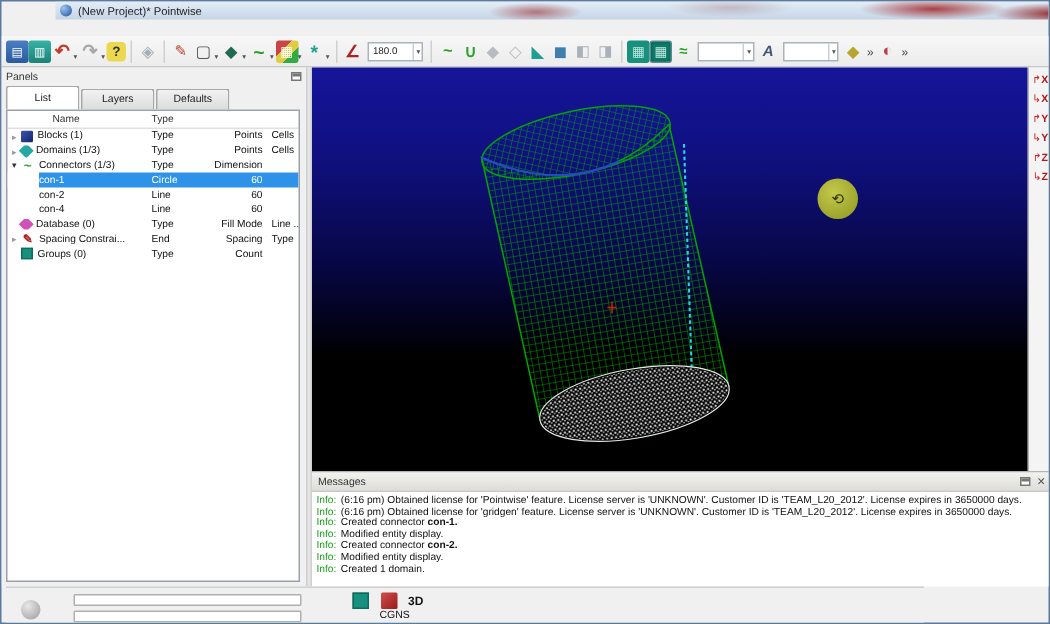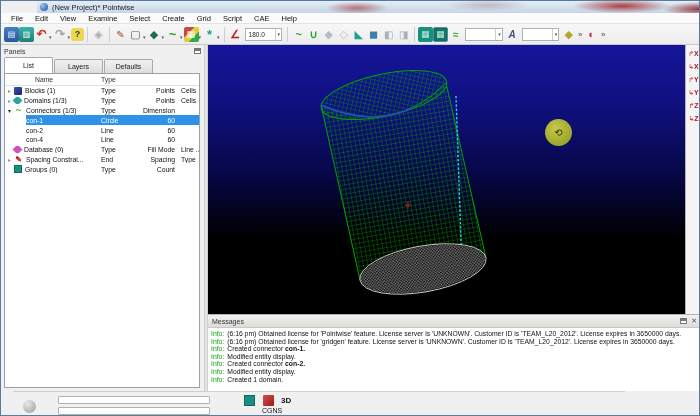--- a/index.html
+++ b/index.html
@@ -103,52 +103,40 @@
   .messages{height:77px;display:flex;flex-direction:column;border-top:1px solid #b4b4b4;}
   .msg-hdr{height:13px;background:linear-gradient(180deg,#f2f2f0,#dddcd8);display:flex;align-items:center;padding:0 4px;font-size:7px;color:#333;border-bottom:1px solid #c8c8c8;}
   .msg-hdr .grow{flex:1;}
   .msg-close{font-size:7px;color:#555;margin-left:4px;cursor:default;}
   .msg-body{flex:1;background:#fff;padding:2px 0 0 3px;overflow:hidden;}
   .msg-line{font-size:6.8px;line-height:7.6px;color:#111;white-space:nowrap;}
   .msg-prefix{color:#18a018;margin-right:3px;}
   .msg-line b{font-weight:bold;}
 
   
-  .statusbar{position:absolute;left:12px;top:390px;width:612px;height:26px;background:#f0f0f0;border-top:1px solid #cfcfcf;}
+  .statusbar{position:absolute;left:3px;top:390px;width:612px;height:26px;background:#f0f0f0;border-top:1px solid #cfcfcf;}
   .sb-sphere{position:absolute;left:10px;top:8px;width:13px;height:13px;border-radius:50%;background:radial-gradient(circle at 35% 30%,#e8e8e8,#9a9a9a);}
   .sb-bar{position:absolute;left:45px;width:152px;height:8px;background:#fff;border:1px solid #b0b0b0;border-radius:1px;}
   .sb-bar.b1{top:4px;} .sb-bar.b2{top:15px;}
   .sb-ic{position:absolute;width:11px;height:11px;top:3px;}
   .sb-teal{left:231px;background:#17907e;border:1px solid #0d6a5c;}
   .sb-red{left:250px;background:linear-gradient(135deg,#d05050,#9a1a1a);border-radius:1px;}
   .sb-3d{position:absolute;left:268px;top:4px;font-size:8px;font-weight:bold;color:#111;}
   .sb-cae{position:absolute;left:249px;top:15px;font-size:7px;color:#111;}
 </style>
 </head>
 <body>
 
 <div class="app">
 
   <div class="titlebar">
     <span class="logo"></span>
     <span class="title-text">(New Project)* Pointwise</span>
   </div>
 
-  <div class="menubar">
-    <span class="menu-item">File</span>
-    <span class="menu-item">Edit</span>
-    <span class="menu-item">View</span>
-    <span class="menu-item">Examine</span>
-    <span class="menu-item">Select</span>
-    <span class="menu-item">Create</span>
-    <span class="menu-item">Grid</span>
-    <span class="menu-item">Script</span>
-    <span class="menu-item">CAE</span>
-    <span class="menu-item">Help</span>
-  </div>
 
   <div class="toolbar">
     <span class="ti i-save">▤</span>
     <span class="ti i-open">▥</span>
     <span class="ti i-undo">↶</span>
       <span class="caret">▾</span>
     <span class="ti i-redo">↷</span>
       <span class="caret">▾</span>
     <span class="ti i-help">?</span>
     <span class="tsep"></span>

